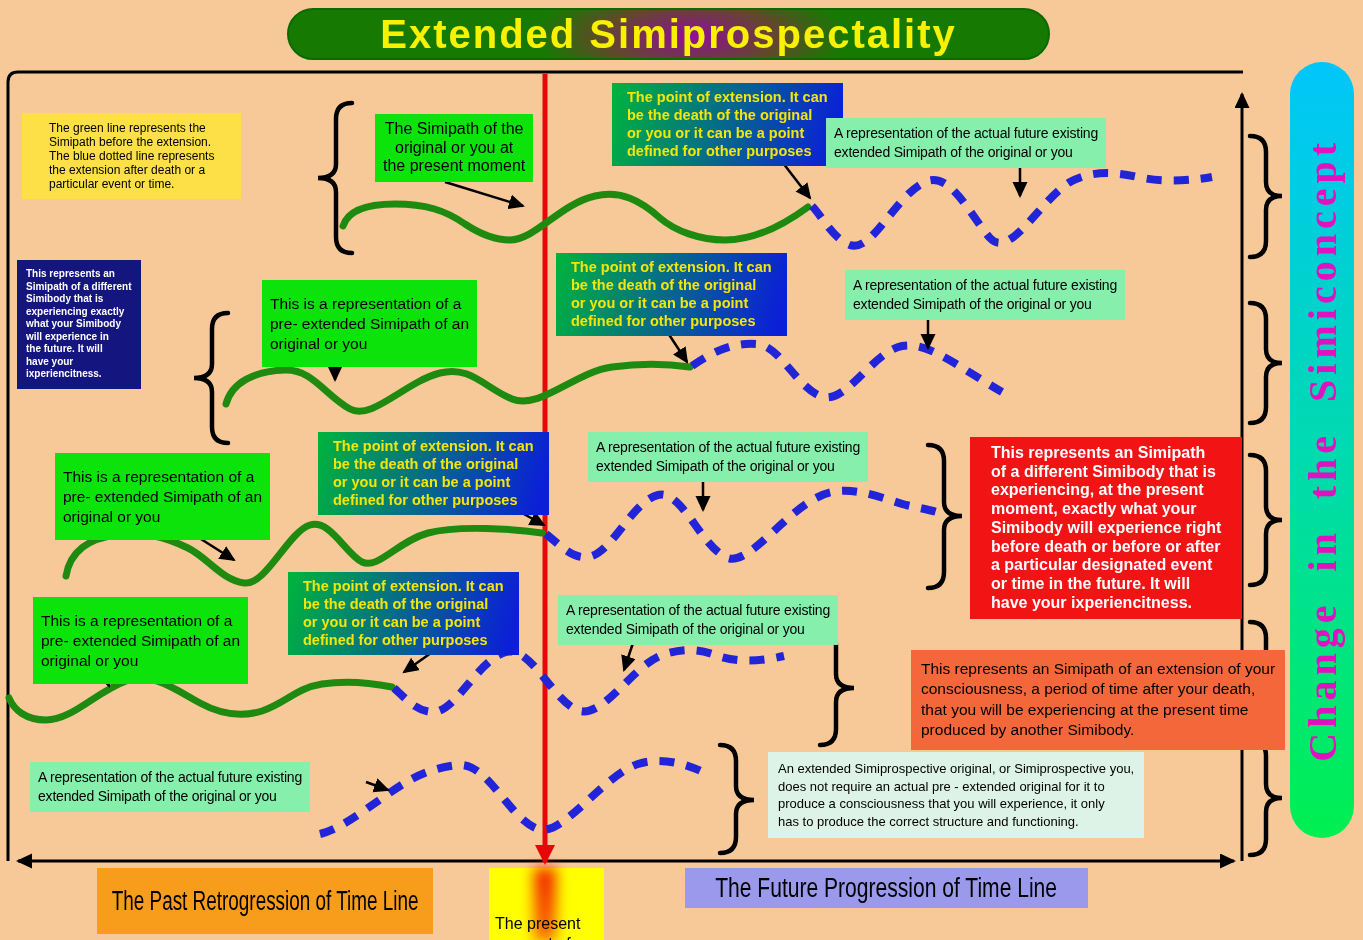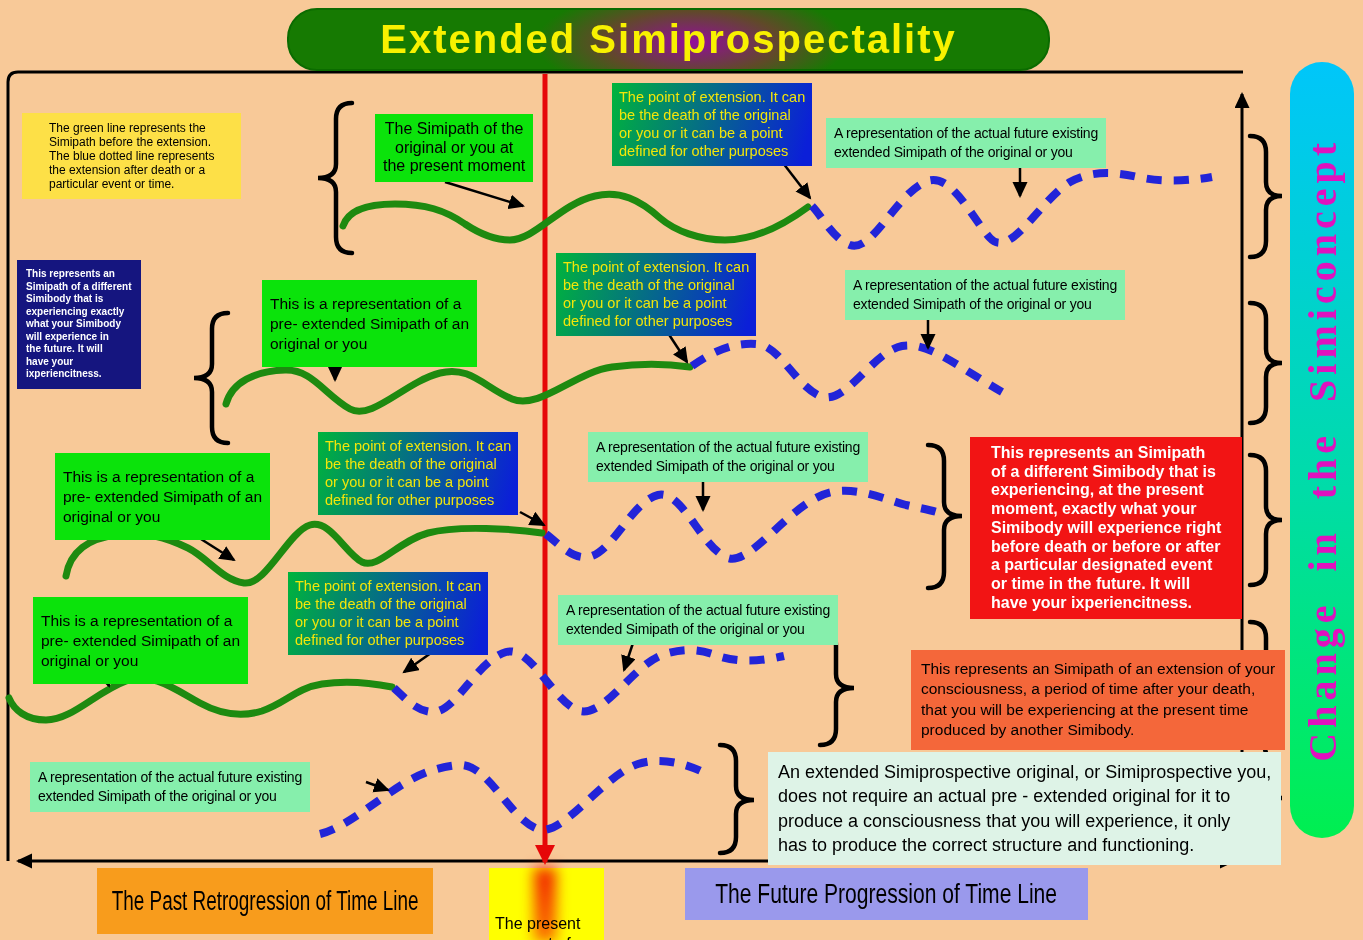--- a/index.html
+++ b/index.html
@@ -11,47 +11,47 @@
   #overlay{position:absolute;left:0;top:0;width:1363px;height:940px;}
   .box{
     position:absolute;box-sizing:border-box;color:#000;
     white-space:pre;line-height:1.22;
   }
   .legend{background:#fde047;font-size:12px;line-height:1.17;padding:8px 27px;}
   .greenbox{background:#0be30b;font-size:16px;line-height:1.17;padding:6px 8px;}
   .prex{background:#0be30b;font-size:15.5px;line-height:1.28;padding:14px 8px;}
   .grad{
     background:linear-gradient(105deg,#00b43c 0%,#0b1fd8 95%);
-    color:#f2e60a;font-size:14.5px;line-height:1.25;padding:5px 7px;
+    color:#f2e60a;font-size:14.5px;line-height:1.25;padding:5px 15px;font-weight:bold;
   }
   .cyanbox{background:#86efac;font-size:14px;letter-spacing:-0.2px;line-height:1.35;padding:6px 8px;margin-top:12px;}
   .navybox{background:#15157f;color:#fff;font-weight:bold;font-size:10px;line-height:1.25;padding:8px 9px;}
   .redbox{background:#f21414;color:#fff;font-weight:bold;font-size:16px;line-height:1.17;padding:7px 21px;}
   .orangebox{background:#f4673a;font-size:15.5px;line-height:1.32;padding:9px 10px;margin-left:44px;}
-  .mintbox{background:#def3e7;font-size:18px;line-height:1.35;padding:8px 10px;}
+  .mintbox{background:#def3e7;font-size:13px;line-height:1.35;padding:8px 10px;}
   .title-oval{
-    position:absolute;left:287px;top:8px;width:763px;height:63px;
+    position:absolute;left:287px;top:8px;width:763px;height:52px;
     border-radius:30px;border:2px solid #0b6b00;box-sizing:border-box;
     background:radial-gradient(ellipse 200px 70px at 53% 55%, #930d9a 0%, #5f4a28 45%, #167a02 78%, #167a02 100%);
     display:flex;align-items:center;justify-content:center;
   }
   .title-text{color:#f8f100;font-weight:bold;font-size:40px;letter-spacing:2px;white-space:nowrap;}
   .banner{
     position:absolute;left:1290px;top:62px;width:64px;height:776px;border-radius:32px;
     background:linear-gradient(180deg,#00c6fa 0%,#00dca8 55%,#00ef50 100%);
     display:flex;align-items:center;justify-content:center;
   }
   .banner-text{
     writing-mode:vertical-rl;transform:rotate(180deg);
     font-family:"Liberation Serif",serif;font-weight:bold;font-size:40px;
     color:#e011be;letter-spacing:5px;word-spacing:14px;white-space:nowrap;
   }
   .tl{position:absolute;display:flex;align-items:center;justify-content:center;}
   .tl-past{left:97px;top:868px;width:336px;height:66px;background:#f89c1c;}
-  .tl-future{left:685px;top:868px;width:403px;height:52px;background:#9a99ec;}
+  .tl-future{left:685px;top:868px;width:403px;height:40px;background:#9a99ec;}
   .tl-inner{font-size:27px;white-space:nowrap;color:#000;}
   .sx70{transform:scaleX(0.70);}
   .sx78{transform:scaleX(0.78);}
   .tl-present{
     position:absolute;left:489px;top:868px;width:115px;height:74px;background:#ffff00;
     font-size:16px;line-height:1.3;padding:4px 6px;box-sizing:border-box;white-space:pre-line;
   }
   .red-smear{
     position:absolute;left:56px;top:0;bottom:0;width:22px;transform:translateX(-50%);
     background:linear-gradient(180deg,rgba(240,20,0,0.95),rgba(250,80,0,0.8));

